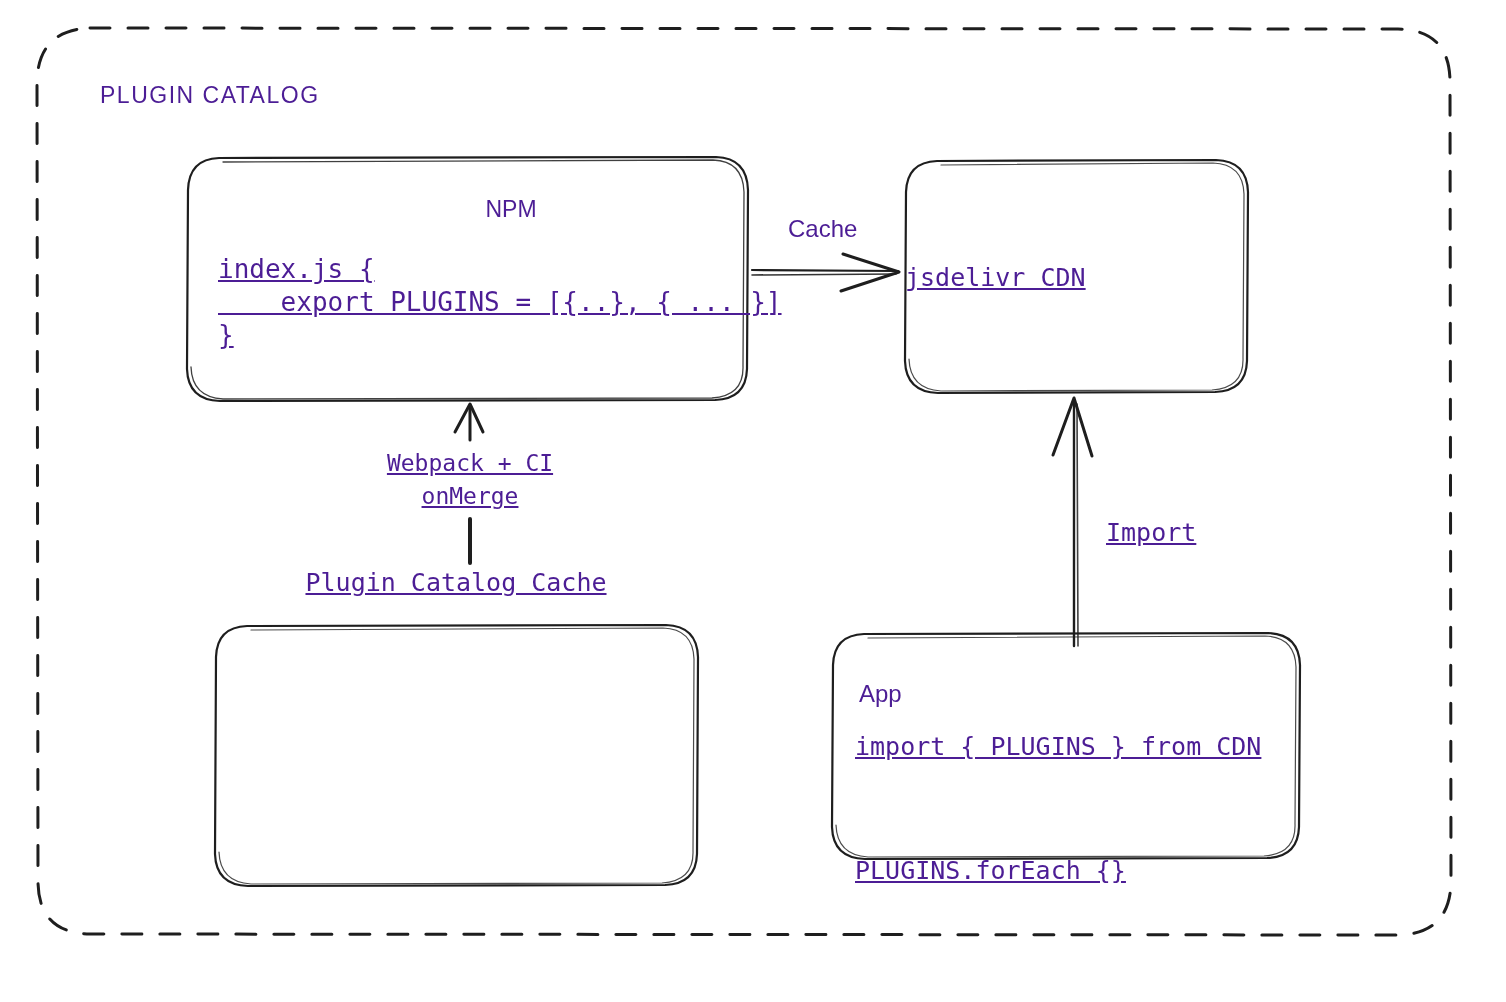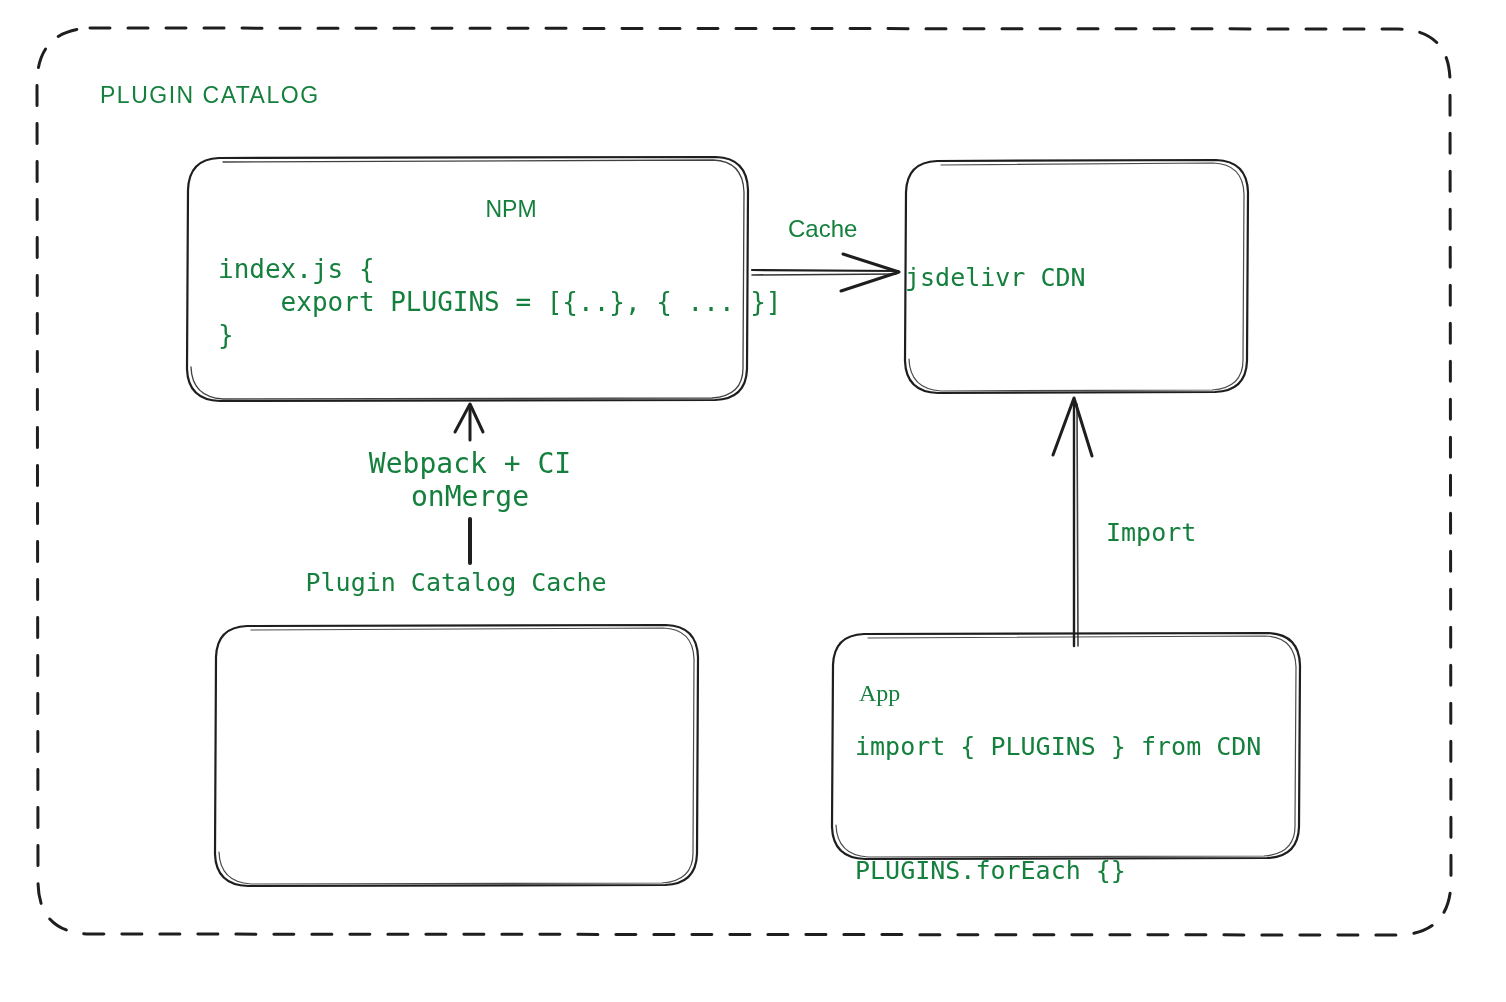--- a/index.html
+++ b/index.html
@@ -28,26 +28,27 @@
     left: 0;
     top: 0;
     width: 1506px;
     height: 1002px;
     pointer-events: none;
   }
 
   .txt {
     position: absolute;
     white-space: pre;
-    color: #15803d;
+    color: #4c1d95;
     letter-spacing: 0px;
   }
 
   .mono {
     font-family: "DejaVu Sans Mono", monospace;
+    text-decoration: underline;
   }
 
   
   #container-title {
     left: 100px;
     top: 82px;
     font-size: 23px;
     font-family: "Liberation Sans", sans-serif;
     letter-spacing: 1.5px;
   }
@@ -85,21 +86,21 @@
     font-family: "Liberation Sans", sans-serif;
     margin-top: 18px;
   }
 
   
   #webpack-label {
     left: 340px;
     top: 447px;
     width: 260px;
     text-align: center;
-    font-size: 28px;
+    font-size: 23px;
     line-height: 33px;
   }
 
   
   #import-label {
     left: 1106px;
     top: 518px;
     font-size: 25px;
   }
 
@@ -118,21 +119,21 @@
     top: 707px;
     font-size: 26px;
     line-height: 33px;
   }
 
   
   #app-title {
     left: 859px;
     top: 680px;
     font-size: 24px;
-    font-family: Liberation Serif, serif;
+    font-family: Liberation Sans, sans-serif;
   }
   #app-code {
     left: 855px;
     top: 716px;
     font-size: 25px;
     line-height: 62px;
   }
 </style>
 </head>
 <body>

